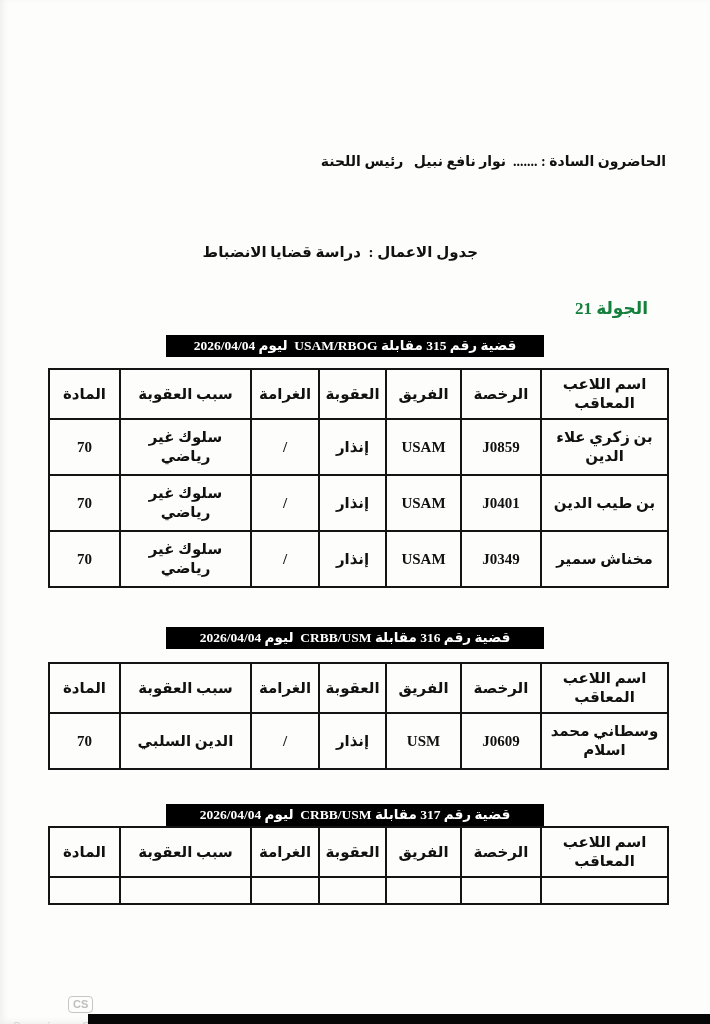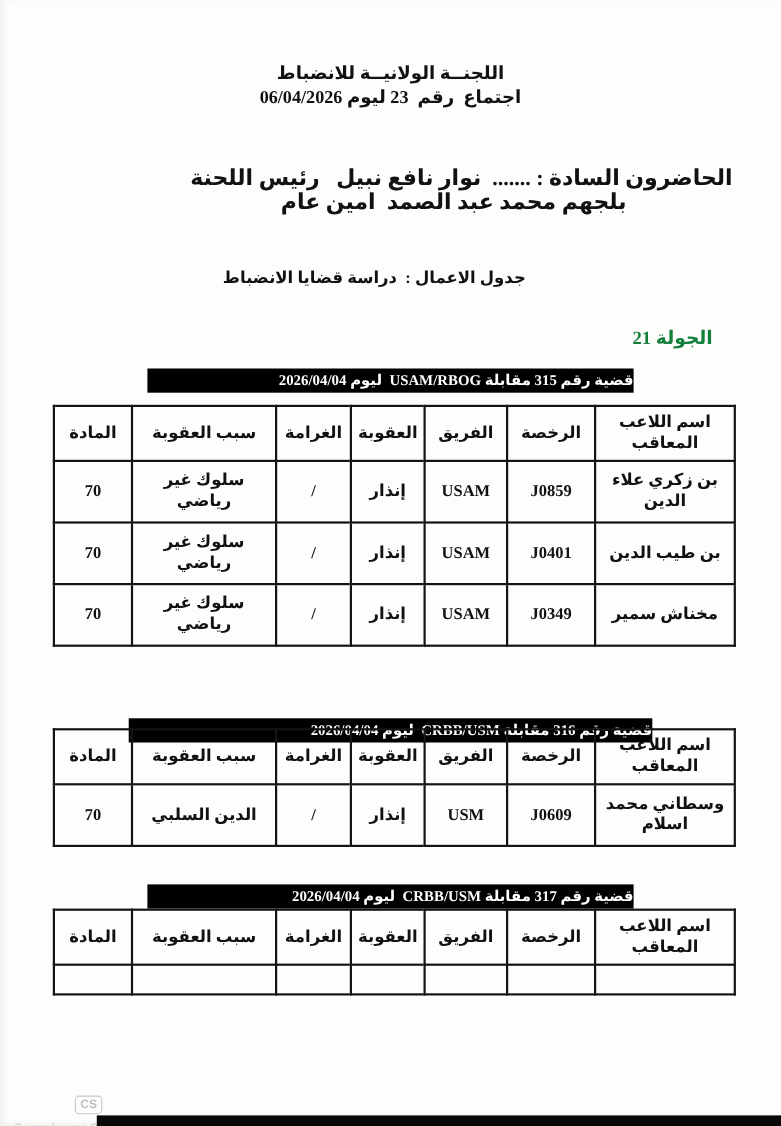--- a/index.html
+++ b/index.html
@@ -10,44 +10,44 @@
     box-shadow:inset 3px -2px 6px rgba(0,0,0,0.06);
   }
   
   .doc-header{
     position:absolute;top:56px;left:0;right:0;text-align:center;
     direction:rtl;font-weight:bold;font-size:16.5px;line-height:22px;
   }
   .doc-header div{white-space:pre;}
   
   .attendees{
-    position:absolute;top:151px;right:44px;direction:rtl;text-align:center;
-    font-weight:bold;font-size:20px;line-height:22px;
+    position:absolute;top:151px;right:44px;direction:rtl;text-align:left;
+    font-weight:bold;font-size:14px;line-height:22px;
   }
   .attendees div{white-space:pre;}
   .attendees .indent{padding-right:14px;}
   .attendees .indent2{padding-right:22px;}
   
   .agenda{
     position:absolute;top:243px;right:232px;direction:rtl;
     font-weight:bold;font-size:15px;white-space:pre;
   }
   
   .round{
     position:absolute;top:282px;right:62px;direction:rtl;
     font-weight:bold;font-size:17px;white-space:pre;
   }
   
   .case-banner{
-    position:absolute;left:0;right:0;margin:0 auto;width:442px;height:22px;
+    position:absolute;left:0;right:0;margin:0 auto;width:378px;height:22px;
     background:#000;color:#fff;font-weight:bold;font-size:13.5px;
-    line-height:22px;direction:rtl;white-space:pre;
+    line-height:22px;text-align:center;direction:rtl;white-space:pre;
   }
   .banner1{top:335px;}
-  .banner2{top:653px;padding-left:34px;}
+  .banner2{top:627px;}
   .banner3{top:804px;}
   
   .case-table{
     position:absolute;left:48px;width:619px;direction:rtl;
     border-collapse:collapse;table-layout:fixed;
   }
   .t1{top:368px;}
   .t2{top:662px;}
   .t3{top:826px;}
   .case-table th,.case-table td{
@@ -70,28 +70,23 @@
   .scan-text{font-size:11px;color:#cdcdcd;letter-spacing:.2px;}
   .bottom-strip{
     position:absolute;left:88px;right:0;bottom:0;height:10px;background:#070707;
   }
 </style>
 </head>
 <body>
 
 <div class="page">
 
-  <div class="doc-header">
-    <div>اللجنــة الولانيــة للانضباط</div>
-    <div>اجتماع  رقم  23 ليوم 06/04/2026</div>
-  </div>
 
   <div class="attendees">
     <div>الحاضرون السادة : .......  نوار نافع نبيل   رئيس اللحنة</div>
-    <div class="indent">بلجهم محمد عبد الصمد  امين عام</div>
   </div>
 
   <div class="agenda">جدول الاعمال :  دراسة قضايا الانضباط</div>
 
   <div class="round" style="color: #15803d; margin-top: 16px;">الجولة 21</div>
 
   <div class="case-banner banner1">قضية رقم 315 مقابلة USAM/RBOG  ليوم 2026/04/04</div>
   <table class="case-table t1">
     <colgroup>
       <col style="width:127px">

